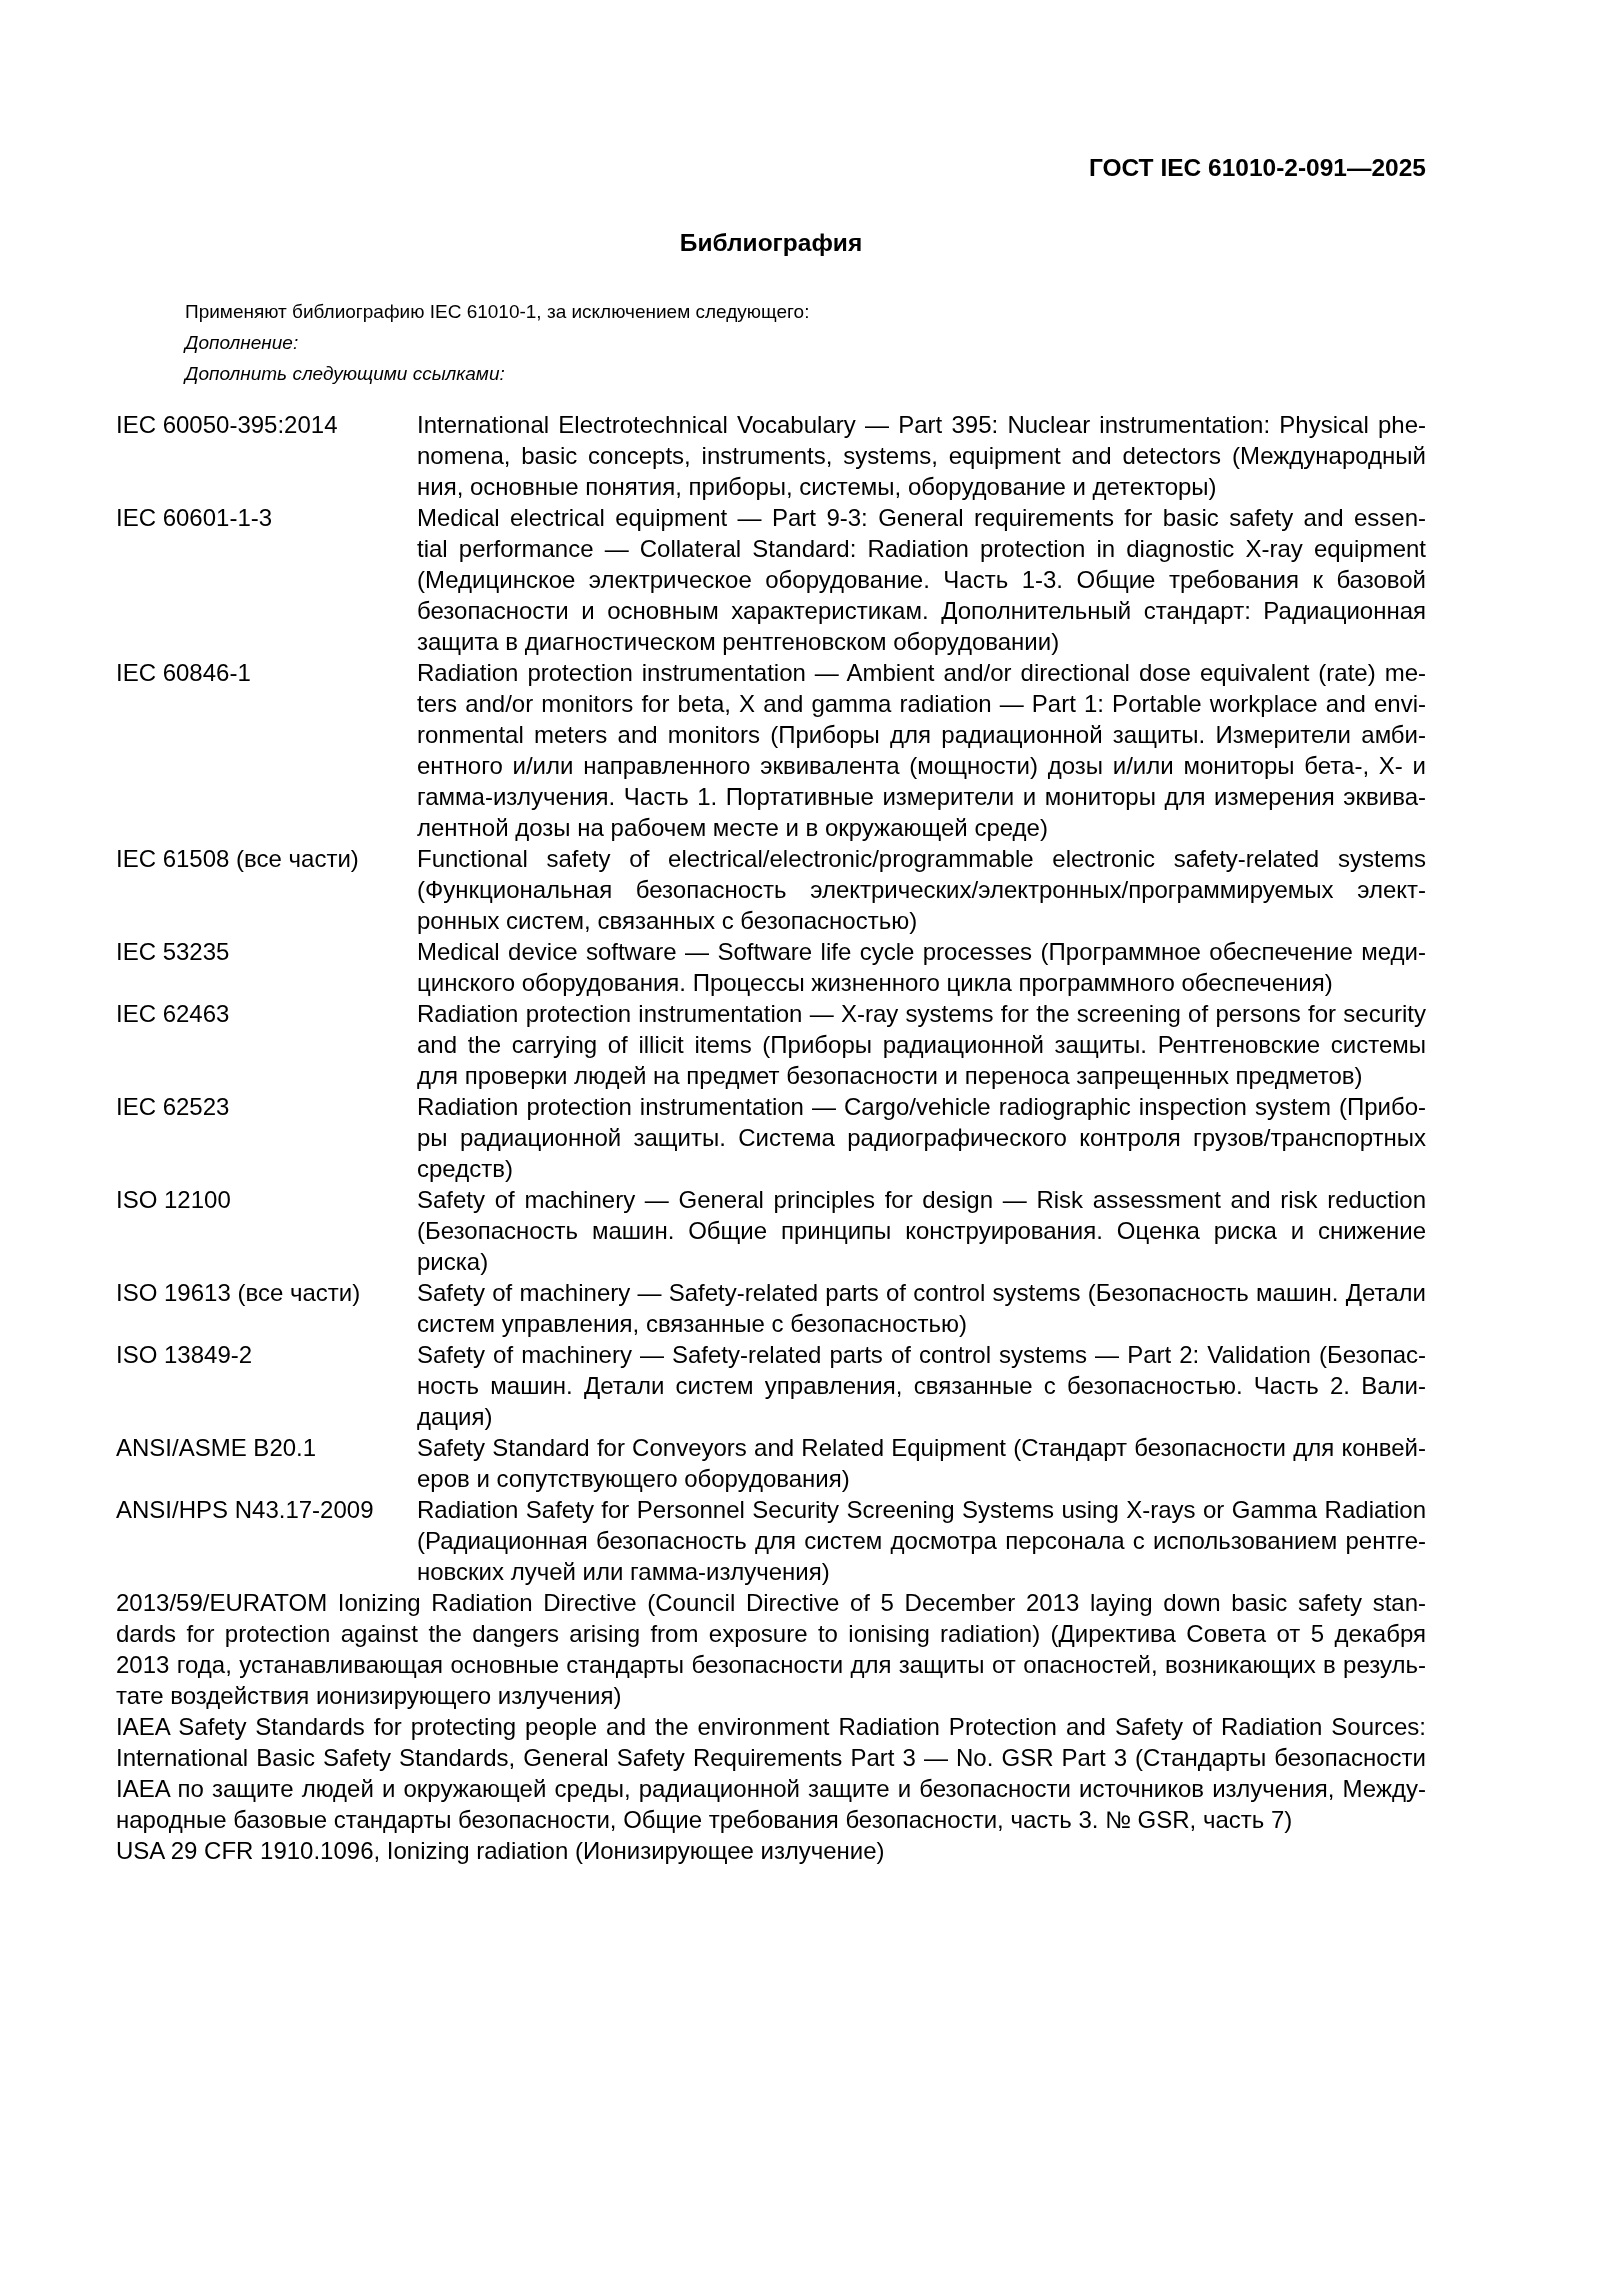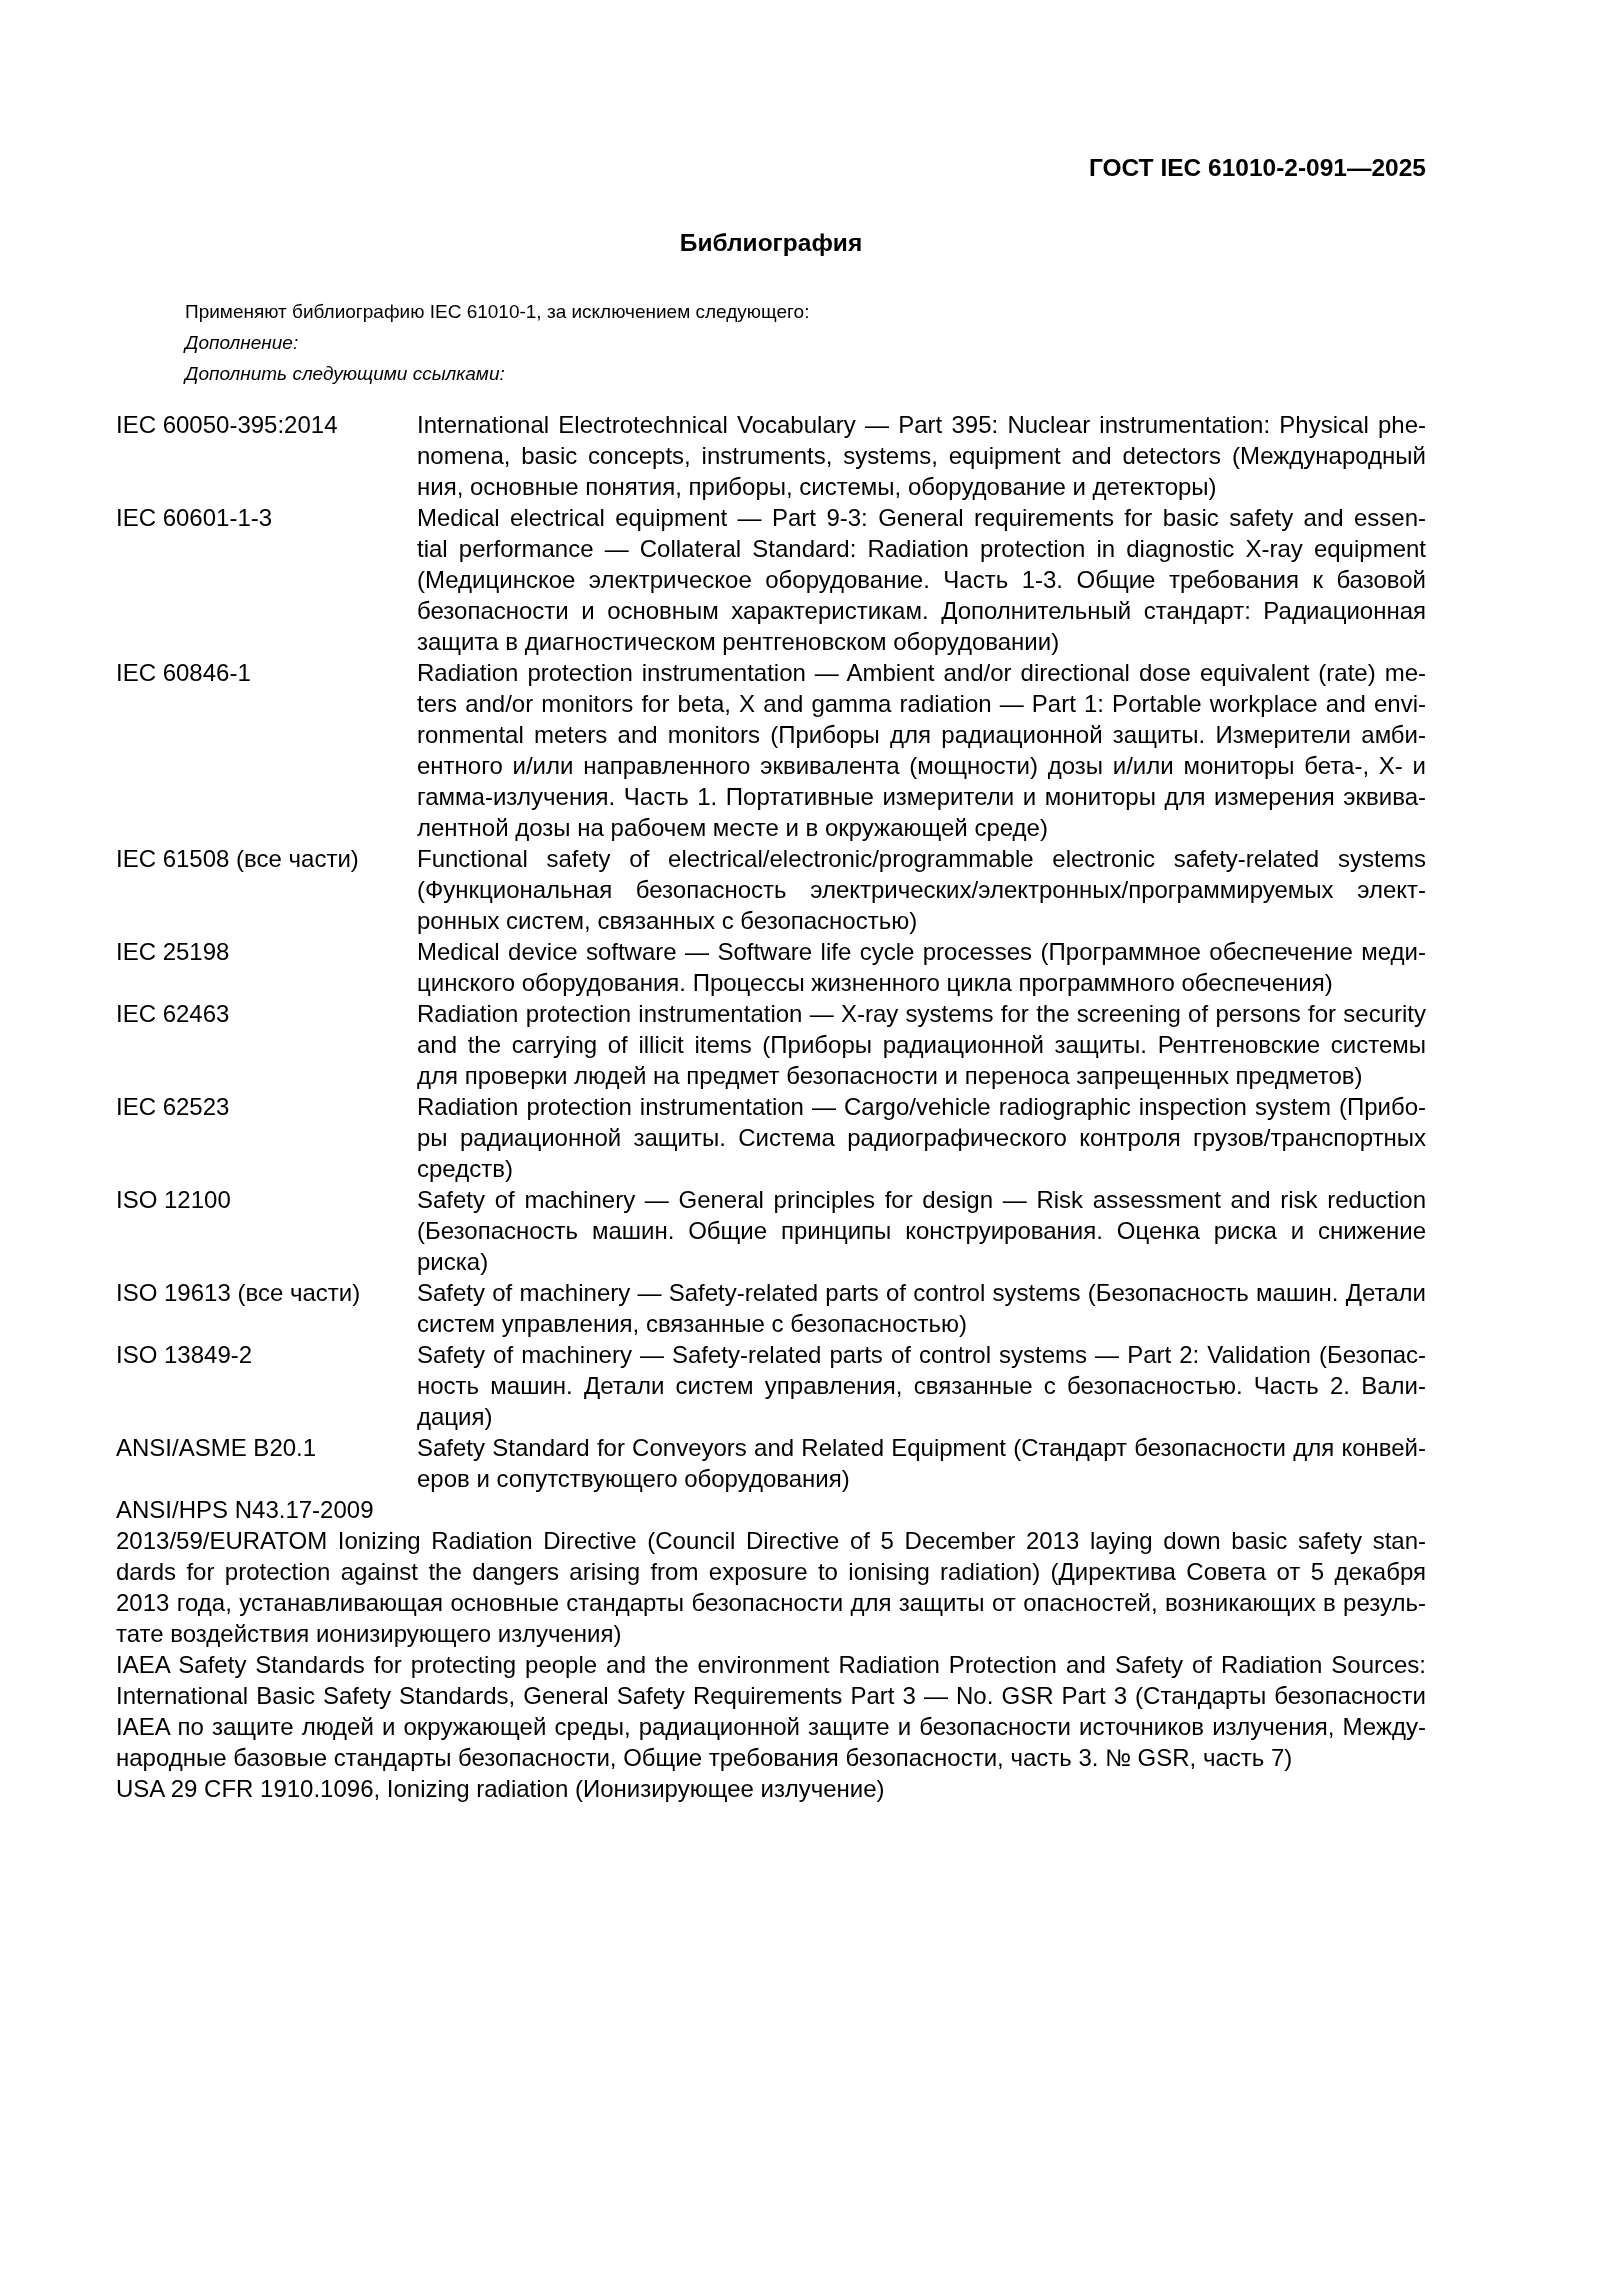--- a/index.html
+++ b/index.html
@@ -107,21 +107,21 @@
       </div>
       <div class="entry">
         <div class="entry-id">IEC 61508 (все части)</div>
         <div class="entry-desc">
           <div class="line just">Functional safety of electrical/electronic/programmable electronic safety-related systems</div>
           <div class="line just">(Функциональная безопасность электрических/электронных/программируемых элект-</div>
           <div class="line">ронных систем, связанных с безопасностью)</div>
         </div>
       </div>
       <div class="entry">
-        <div class="entry-id">IEC 25198</div>
+        <div class="entry-id">IEC 53235</div>
         <div class="entry-desc">
           <div class="line just">Medical device software — Software life cycle processes (Программное обеспечение меди-</div>
           <div class="line">цинского оборудования. Процессы жизненного цикла программного обеспечения)</div>
         </div>
       </div>
       <div class="entry">
         <div class="entry-id">IEC 62463</div>
         <div class="entry-desc">
           <div class="line just">Radiation protection instrumentation — X-ray systems for the screening of persons for security</div>
           <div class="line just">and the carrying of illicit items (Приборы радиационной защиты. Рентгеновские системы</div>
@@ -161,20 +161,25 @@
       </div>
       <div class="entry">
         <div class="entry-id">ANSI/ASME B20.1</div>
         <div class="entry-desc">
           <div class="line just">Safety Standard for Conveyors and Related Equipment (Стандарт безопасности для конвей-</div>
           <div class="line">еров и сопутствующего оборудования)</div>
         </div>
       </div>
       <div class="entry">
         <div class="entry-id">ANSI/HPS N43.17-2009</div>
+        <div class="entry-desc">
+          <div class="line just">Radiation Safety for Personnel Security Screening Systems using X-rays or Gamma Radiation</div>
+          <div class="line just">(Радиационная безопасность для систем досмотра персонала с использованием рентге-</div>
+          <div class="line">новских лучей или гамма-излучения)</div>
+        </div>
       </div>
     </div>
   <div class="paras" id="paras">
       <div class="para">
         <div class="line just">2013/59/EURATOM Ionizing Radiation Directive (Council Directive of 5 December 2013 laying down basic safety stan-</div>
         <div class="line just">dards for protection against the dangers arising from exposure to ionising radiation) (Директива Совета от 5 декабря</div>
         <div class="line just">2013 года, устанавливающая основные стандарты безопасности для защиты от опасностей, возникающих в резуль-</div>
         <div class="line">тате воздействия ионизирующего излучения)</div>
       </div>
       <div class="para">

